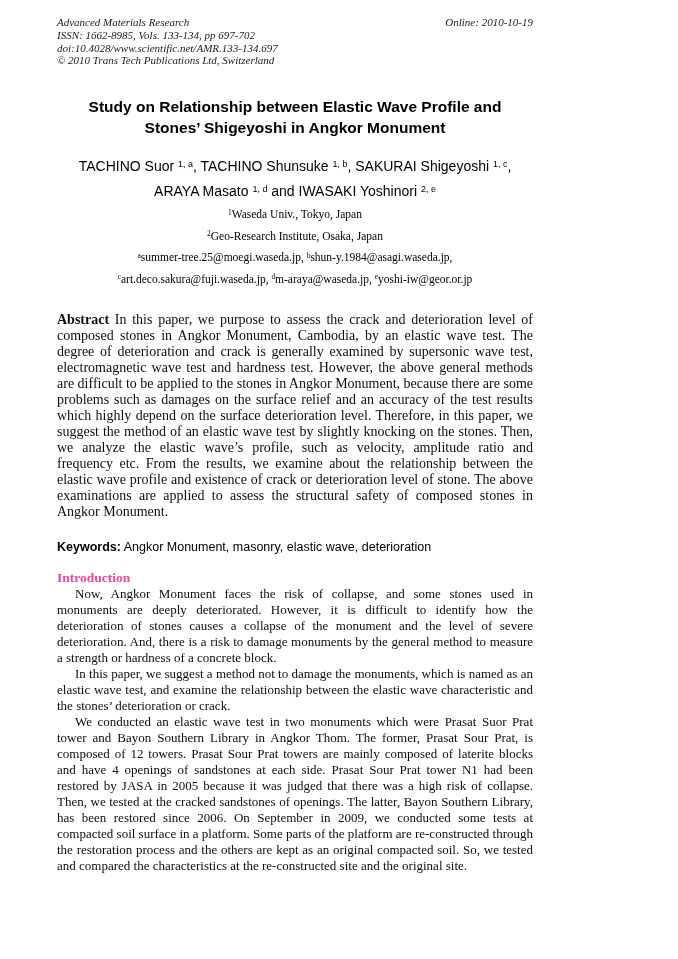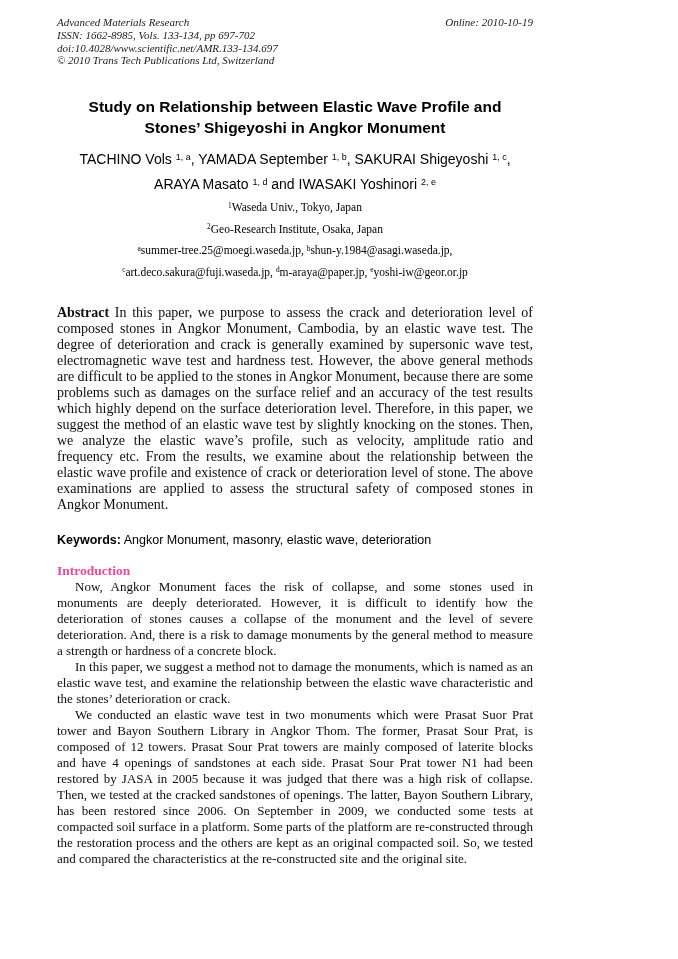--- a/index.html
+++ b/index.html
@@ -22,21 +22,21 @@
     font-style: italic;
     font-size: 11px;
     line-height: 12.8px;
     color: #1a1a1a;
   }
   .jh-left .jh-line { white-space: nowrap; }
   .jh-right { white-space: nowrap; }
 
   
   .paper-title {
-    margin: 29px 0 9px 0;
+    margin: 29px 0 16px 0;
     font-family: "Liberation Sans", sans-serif;
     font-weight: bold;
     font-size: 15.5px;
     line-height: 21px;
     text-align: center;
     color: #000000;
   }
   .title-line { display: block; }
 
   
@@ -118,32 +118,32 @@
     </div>
     <div class="jh-right">Online: 2010-10-19</div>
   </header>
 
   <h1 class="paper-title">
     <span class="title-line">Study on Relationship between Elastic Wave Profile and</span>
     <span class="title-line">Stones’ Shigeyoshi in Angkor Monument</span>
   </h1>
 
   <div class="authors">
-    <div><span>TACHINO Vols </span><sup class="mark">1, a</sup><span>, </span><span>YAMADA September </span><sup class="mark">1, b</sup><span>, </span><span>SAKURAI Shigeyoshi </span><sup class="mark">1, c</sup><span>,</span></div>
+    <div><span>TACHINO Suor </span><sup class="mark">1, a</sup><span>, </span><span>TACHINO Shunsuke </span><sup class="mark">1, b</sup><span>, </span><span>SAKURAI Shigeyoshi </span><sup class="mark">1, c</sup><span>,</span></div>
     <div><span>ARAYA Masato </span><sup class="mark">1, d</sup><span> and </span><span>IWASAKI Yoshinori </span><sup class="mark">2, e</sup></div>
   </div>
 
   <div class="affiliations">
     <div><sup class="mark">1</sup><span>Waseda Univ., Tokyo, Japan</span></div>
     <div><sup class="mark">2</sup><span>Geo-Research Institute, Osaka, Japan</span></div>
   </div>
 
   <div class="emails">
     <div><sup class="mark">a</sup><span>summer-tree.25@moegi.waseda.jp, </span><sup class="mark">b</sup><span>shun-y.1984@asagi.waseda.jp,</span></div>
-    <div><sup class="mark">c</sup><span>art.deco.sakura@fuji.waseda.jp, </span><sup class="mark">d</sup><span>m-araya@paper.jp, </span><sup class="mark">e</sup><span>yoshi-iw@geor.or.jp</span></div>
+    <div><sup class="mark">c</sup><span>art.deco.sakura@fuji.waseda.jp, </span><sup class="mark">d</sup><span>m-araya@waseda.jp, </span><sup class="mark">e</sup><span>yoshi-iw@geor.or.jp</span></div>
   </div>
 
   <p class="abstract">
     <span class="abstract-label">Abstract</span>
     <span>In this paper, we purpose to assess the crack and deterioration level of composed stones in Angkor Monument, Cambodia, by an elastic wave test. The degree of deterioration and crack is generally examined by supersonic wave test, electromagnetic wave test and hardness test. However, the above general methods are difficult to be applied to the stones in Angkor Monument, because there are some problems such as damages on the surface relief and an accuracy of the test results which highly depend on the surface deterioration level. Therefore, in this paper, we suggest the method of an elastic wave test by slightly knocking on the stones. Then, we analyze the elastic wave’s profile, such as velocity, amplitude ratio and frequency etc. From the results, we examine about the relationship between the elastic wave profile and existence of crack or deterioration level of stone. The above examinations are applied to assess the structural safety of composed stones in Angkor Monument.</span>
   </p>
 
   <p class="keywords">
     <span class="kw-label">Keywords:</span>
     <span>Angkor Monument, masonry, elastic wave, deterioration</span>

